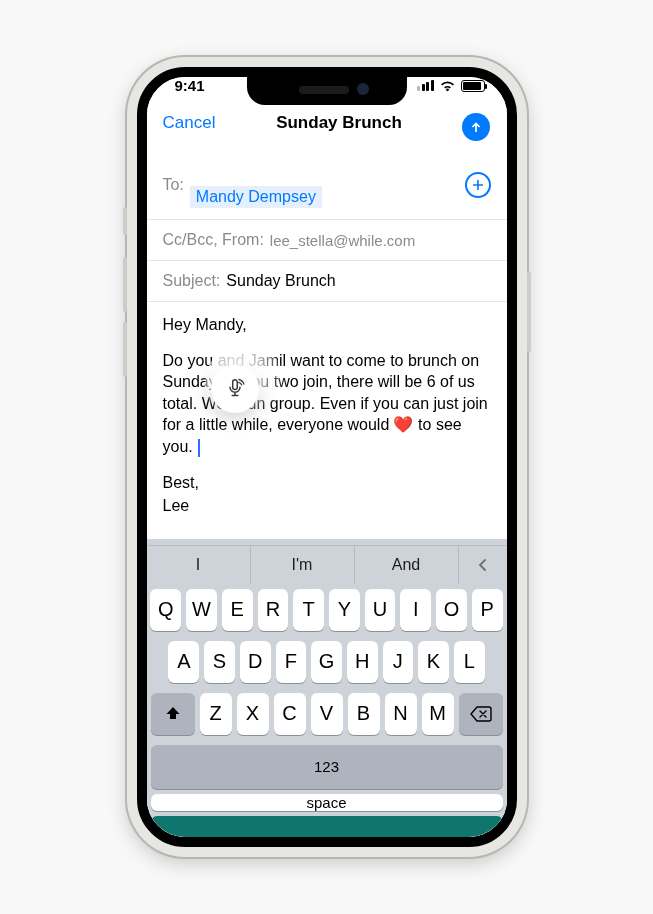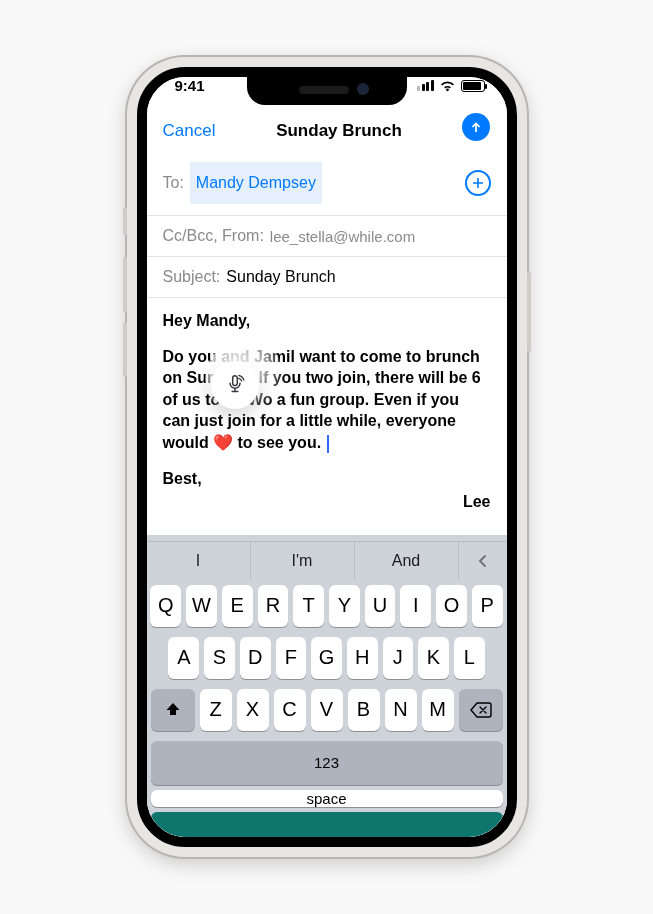--- a/index.html
+++ b/index.html
@@ -81,60 +81,59 @@
 
   .sheet {
     flex:1;
     background:#fff;
     display:flex;
     flex-direction:column;
     position:relative;
   }
   .grabber { width:36px; height:5px; background:#cfcfd2; border-radius:3px; margin:6px auto 4px; }
   .navbar {
-    display:flex; align-items:flex-end; justify-content:space-between;
+    display:flex; align-items:flex-start; justify-content:space-between;
     padding: 4px 16px 10px;
     gap: 29px;
   }
   .cancel { color:#007aff; font-size:17px; }
   .title { font-size:17px; font-weight:700; color:#000; }
   .send {
     width:28px; height:28px; background:#007aff; border-radius:50%;
     display:flex; align-items:center; justify-content:center;
   }
   .send svg{ display:block; }
 
   .row {
     display:flex; align-items:center;
     padding: 11px 16px;
     border-bottom:1px solid #e4e4e7;
     font-size:16px;
     gap:6px;
   }
   .row .label { color:#8a8a8f; }
   .recipient-chip {
-    background:#e6f0fc; color:#007aff; padding:12px 6px; border-radius:0; font-size:16px;
+    background:#e6f0fc; color:#007aff; padding:2px 6px; border-radius:0; font-size:16px;margin-top:24px;
   }
   .recipient-text { color:#007aff; }
   .add-btn {
     margin-left:auto; width:26px; height:26px; border:2px solid #007aff; border-radius:50%;
     display:flex; align-items:center; justify-content:center;
     color:#007aff; font-size:18px; font-weight:400;
   }
   .from-email { color:#8a8a8f; font-size:15px; }
   .subject-val { color:#000; }
   .body-area {
     padding: 12px 16px 8px;
     font-size:16px;
     color:#000;
     line-height:1.35;
     flex:1;
     position:relative;
     overflow:hidden;
-    font-weight:bold;
   }
   .body-area p { margin-bottom: 14px; }
   .sig { margin-top: 6px; }
   .heart { color:#e0352f; }
   .cursor {
     display:inline-block; width:2px; height:18px; background:#2f6bff; vertical-align:middle; margin-left:1px;
   }
   .voice-bubble{
     position:absolute; left:64px; top:63px;
     width:48px; height:48px; border-radius:50%;
@@ -264,21 +263,21 @@
         <span class="label">Subject:</span>
         <span class="subject-val">Sunday Brunch</span>
       </div>
 
       <div class="body-area">
         <p>Hey Mandy,</p>
         <p>
           <span>Do you and Jamil want to come to brunch on Sunday? If you two join, there will be 6 of us total. Wo</span><span> a fun group. Even if you can just join for a little while, everyone would </span><span class="heart">❤️</span><span> to see you. </span><span class="cursor"></span>
         </p>
         <p class="sig">Best,</p>
-        <p style="margin-top:-12px;text-align:right;">Lee</p>
+        <p style="margin-top:-12px;">Lee</p>
 
         <div class="voice-bubble">
           <svg width="22" height="22" viewBox="0 0 22 22">
             <path d="M11 1.8a2.3 2.3 0 0 0-2.3 2.3v5.1a2.3 2.3 0 0 0 4.6 0V4.1A2.3 2.3 0 0 0 11 1.8Z" fill="none" stroke="#3a3a3c" stroke-width="1.5"></path>
             <path d="M6 9.2a5 5 0 0 0 10 0M11 14.4v3.2M8.2 17.6h5.6" fill="none" stroke="#3a3a3c" stroke-width="1.5" stroke-linecap="round"></path>
             <path d="M14.7 4.3c1.4.3 2.5 1.3 3 2.6M14.9 1.5c2.4.5 4.3 2.3 5 4.6" fill="none" stroke="#3a3a3c" stroke-width="1.3" stroke-linecap="round"></path>
           </svg>
         </div>
       </div>
 

